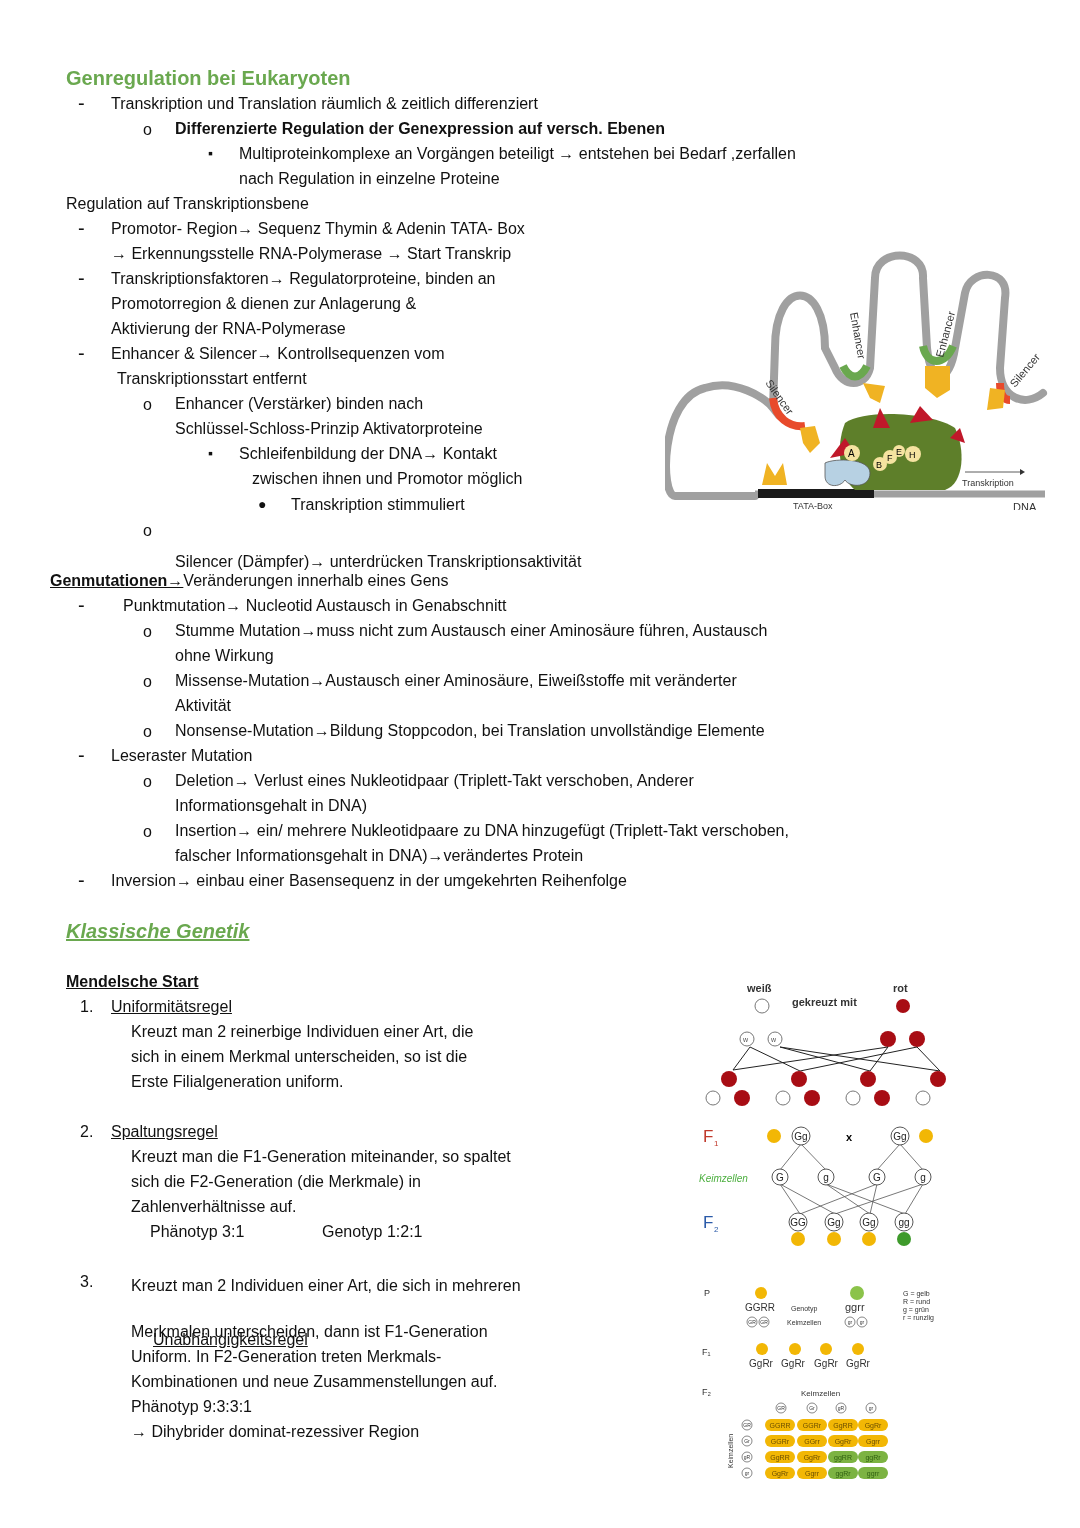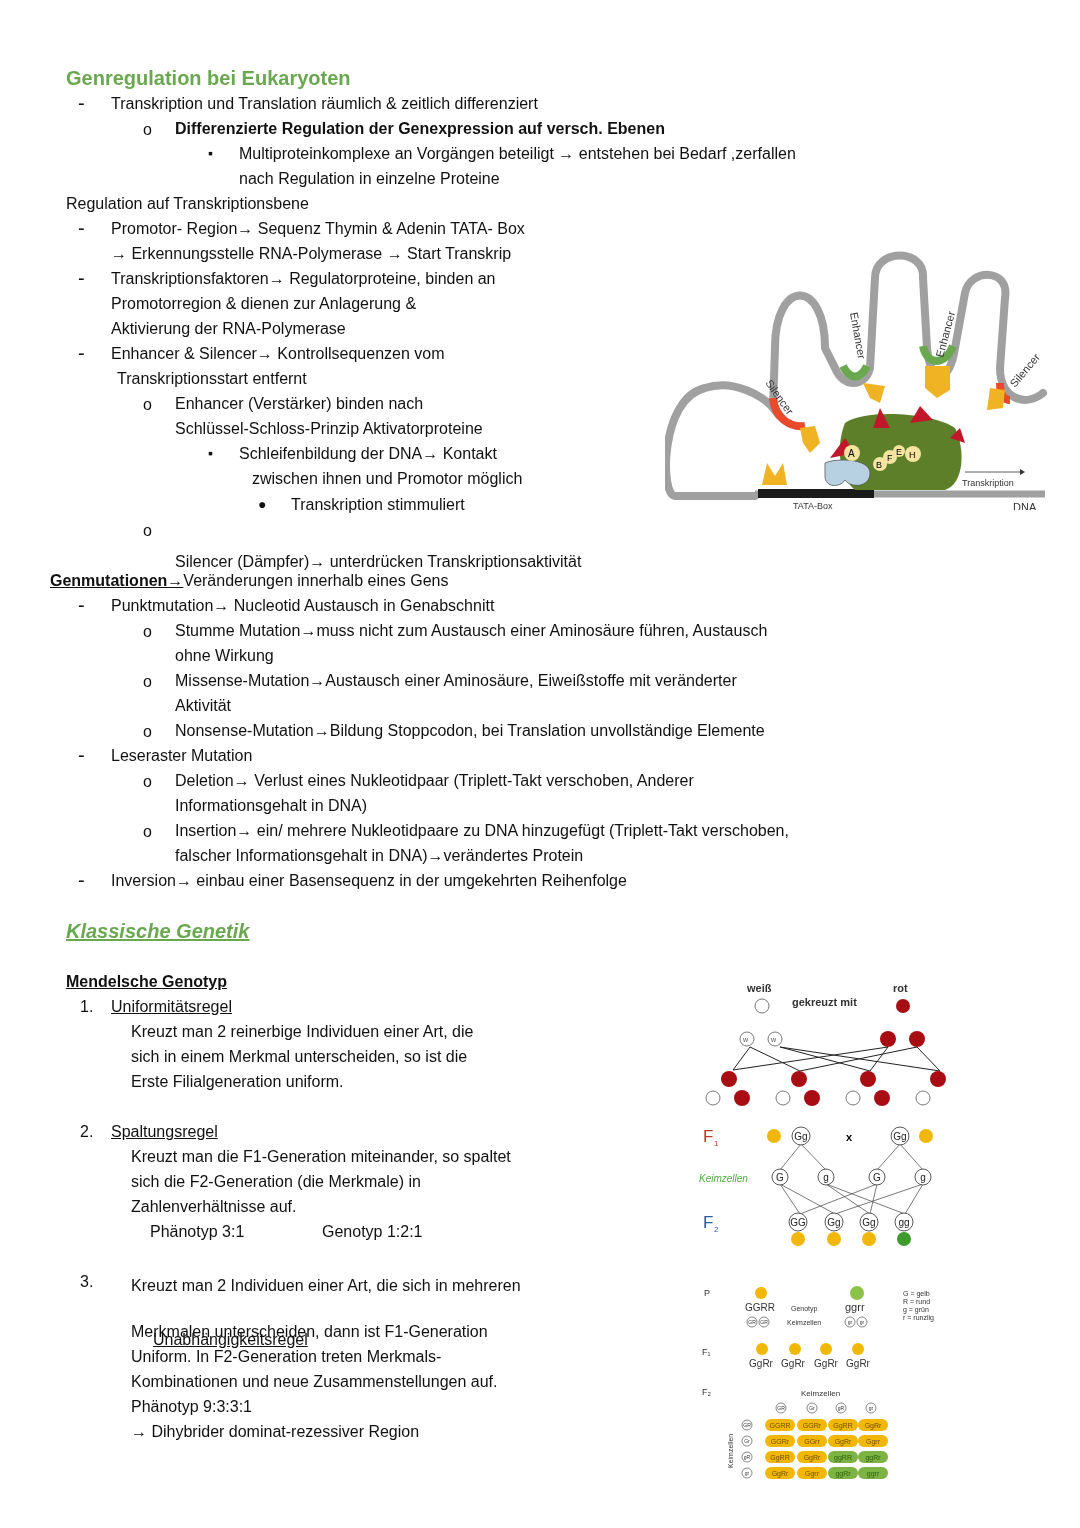--- a/index.html
+++ b/index.html
@@ -87,42 +87,42 @@
     <line x1="300" y1="224" x2="355" y2="224" stroke="#333" stroke-width="0.8"></line>
     <path d="M355,221 L360,224 L355,227 Z" fill="#333"></path>
     <text x="297" y="238" font-size="9" fill="#333">Transkription</text>
     <text x="128" y="261" font-size="9" fill="#333">TATA-Box</text>
     <text x="348" y="263" font-size="11" fill="#333">DNA</text>
   </svg>
 </div>
 
 <div class="t" style="left:50px;top:568px;"><span class="bu">Genmutationen→</span><span>Veränderungen innerhalb eines Gens</span></div>
 <div class="mk" style="left:78px;top:593px;">-</div>
-<div class="t" style="left:111px;top:593px;">Punktmutation→ Nucleotid Austausch in Genabschnitt</div>
+<div class="t" style="left:123px;top:593px;">Punktmutation→ Nucleotid Austausch in Genabschnitt</div>
 <div class="mk" style="left:143px;top:619px;font-size:16px;">o</div>
 <div class="t" style="left:175px;top:618px;">Stumme Mutation→muss nicht zum Austausch einer Aminosäure führen, Austausch</div>
 <div class="t" style="left:175px;top:643px;">ohne Wirkung</div>
 <div class="mk" style="left:143px;top:669px;font-size:16px;">o</div>
 <div class="t" style="left:175px;top:668px;">Missense-Mutation→Austausch einer Aminosäure, Eiweißstoffe mit veränderter</div>
 <div class="t" style="left:175px;top:693px;">Aktivität</div>
 <div class="mk" style="left:143px;top:719px;font-size:16px;">o</div>
 <div class="t" style="left:175px;top:718px;">Nonsense-Mutation→Bildung Stoppcodon, bei Translation unvollständige Elemente</div>
 <div class="mk" style="left:78px;top:743px;">-</div>
 <div class="t" style="left:111px;top:743px;">Leseraster Mutation</div>
 <div class="mk" style="left:143px;top:769px;font-size:16px;">o</div>
 <div class="t" style="left:175px;top:768px;">Deletion→ Verlust eines Nukleotidpaar (Triplett-Takt verschoben, Anderer</div>
 <div class="t" style="left:175px;top:793px;">Informationsgehalt in DNA)</div>
 <div class="mk" style="left:143px;top:819px;font-size:16px;">o</div>
 <div class="t" style="left:175px;top:818px;">Insertion→ ein/ mehrere Nukleotidpaare zu DNA hinzugefügt (Triplett-Takt verschoben,</div>
 <div class="t" style="left:175px;top:843px;">falscher Informationsgehalt in DNA)→verändertes Protein</div>
 <div class="mk" style="left:78px;top:868px;">-</div>
 <div class="t" style="left:111px;top:868px;">Inversion→ einbau einer Basensequenz in der umgekehrten Reihenfolge</div>
 
 <div class="t green-i" style="left:66px;top:919px;text-decoration:underline;">Klassische Genetik</div>
-<div class="t bu" style="left:66px;top:969px;">Mendelsche Genotyp</div>
+<div class="t bu" style="left:66px;top:969px;">Mendelsche Start</div>
 
 <div class="t" style="left:80px;top:994px;">1.</div>
 <div class="t u" style="left:111px;top:994px;">Uniformitätsregel</div>
 <div class="t" style="left:131px;top:1019px;">Kreuzt man 2 reinerbige Individuen einer Art, die</div>
 <div class="t" style="left:131px;top:1044px;">sich in einem Merkmal unterscheiden, so ist die</div>
 <div class="t" style="left:131px;top:1069px;">Erste Filialgeneration uniform.</div>
 
 <div class="t" style="left:80px;top:1119px;">2.</div>
 <div class="t u" style="left:111px;top:1119px;">Spaltungsregel</div>
 <div class="t" style="left:131px;top:1144px;">Kreuzt man die F1-Generation miteinander, so spaltet</div>

